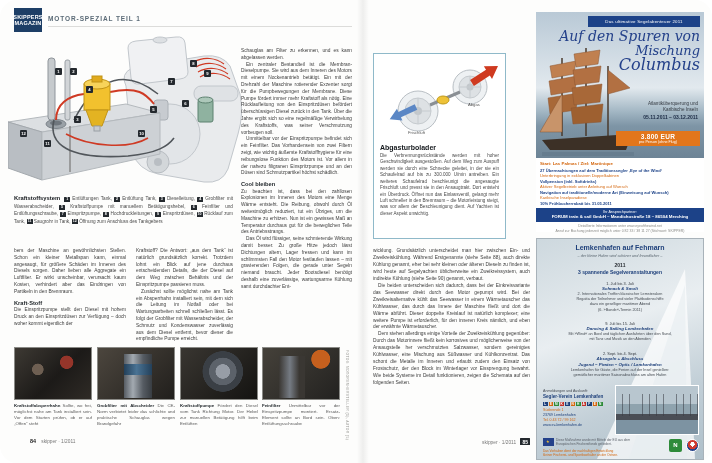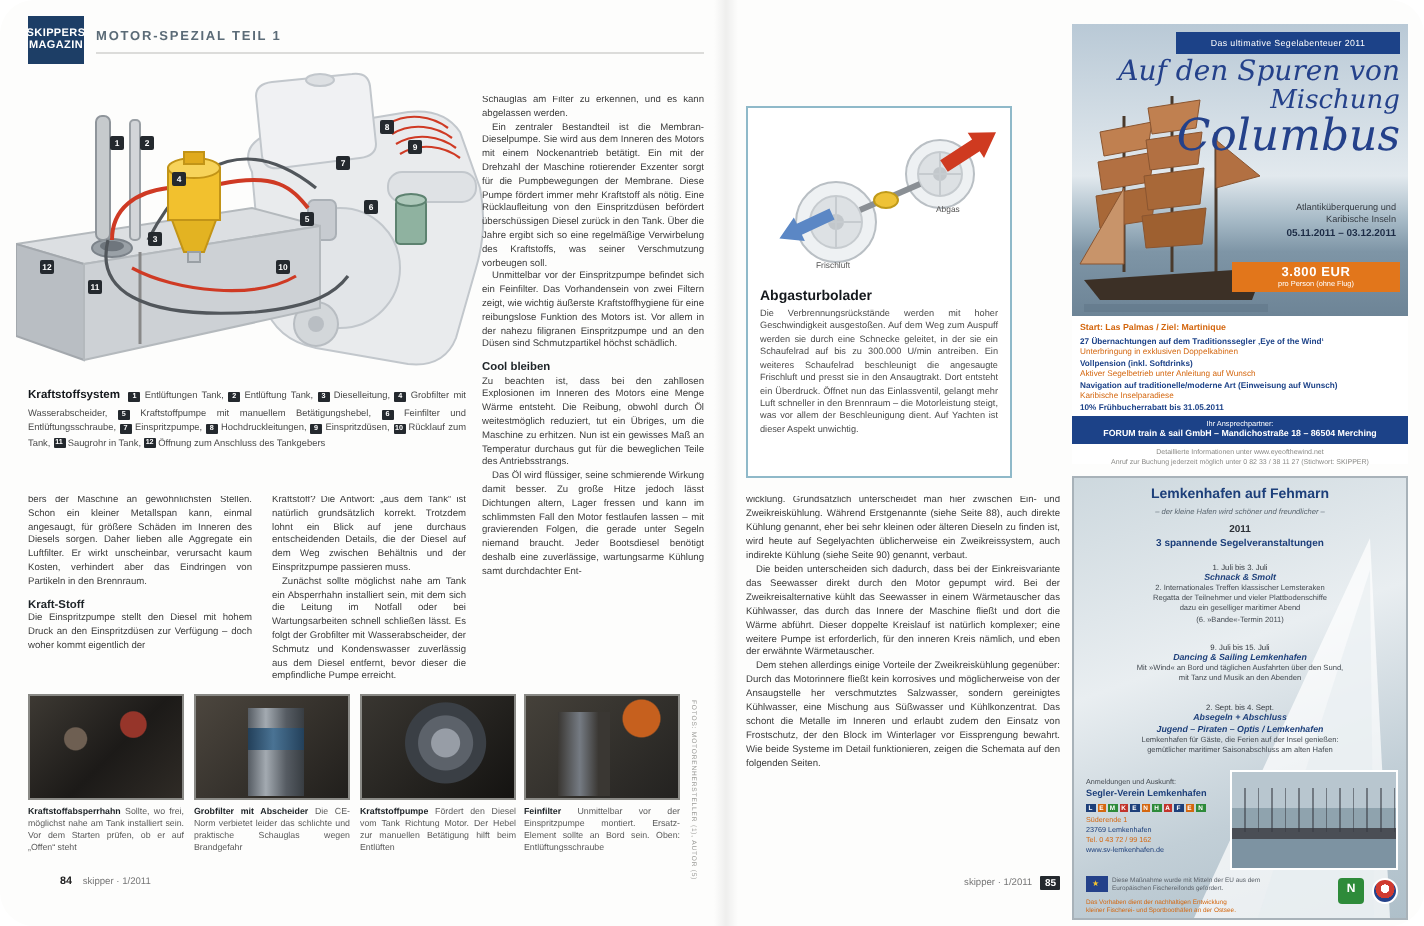--- a/index.html
+++ b/index.html
@@ -76,21 +76,21 @@
           background:linear-gradient(90deg,rgba(0,0,0,0),rgba(0,0,0,.06),rgba(0,0,0,0));}
 
   
   .ad1{left:536px;top:12px;width:168px;height:220px;background:#fff;}
   .ad1-photo{position:absolute;left:0;top:0;width:168px;height:146px;overflow:hidden;
       background:linear-gradient(180deg,#b9c9d6 0%,#e2e9ee 52%,#a3b7c4 68%,#7e95a6 78%,#6d8496 100%);}
   .ad1-banner{position:absolute;left:52px;top:4px;width:112px;height:11px;background:#1c4288;color:#fff;
       font-size:4.4px;line-height:11px;text-align:center;letter-spacing:.2px;}
   .ad1-script{position:absolute;right:4px;top:17px;text-align:right;
       font-family:"DejaVu Serif",serif;font-style:italic;color:#24418a;line-height:1.05;}
-  .s1{font-size:14px;} .s2{font-size:13px;} .s3{font-size:22px;}
+  .s1{font-size:14px;} .s2{font-size:13px;} .s3{font-size:16px;}
   .ad1-sub{position:absolute;right:6px;top:89px;text-align:right;font-size:4.6px;color:#343a42;line-height:1.4;}
   .ad1-dates{font-weight:bold;font-size:5px;color:#1c2b45;}
   .ad1-price{position:absolute;right:4px;top:119px;width:84px;background:#e2761b;color:#fff;text-align:center;padding:2px 0 1.5px;}
   .price-main{font-size:6.5px;font-weight:bold;letter-spacing:.3px;}
   .price-sub{font-size:3.7px;}
   .ad1-route{position:absolute;left:4px;top:149px;font-size:4.4px;font-weight:bold;color:#d4670f;}
   .ad1-list{position:absolute;left:4px;top:156px;width:162px;font-size:4.1px;line-height:1.34;}
   .ad1-list div:nth-child(odd){color:#1c4288;font-weight:bold;}
   .ad1-list div:nth-child(even){color:#d4670f;}
   .ad1-contact{position:absolute;left:0;top:196px;width:168px;height:14px;background:#1c4288;color:#fff;text-align:center;}

